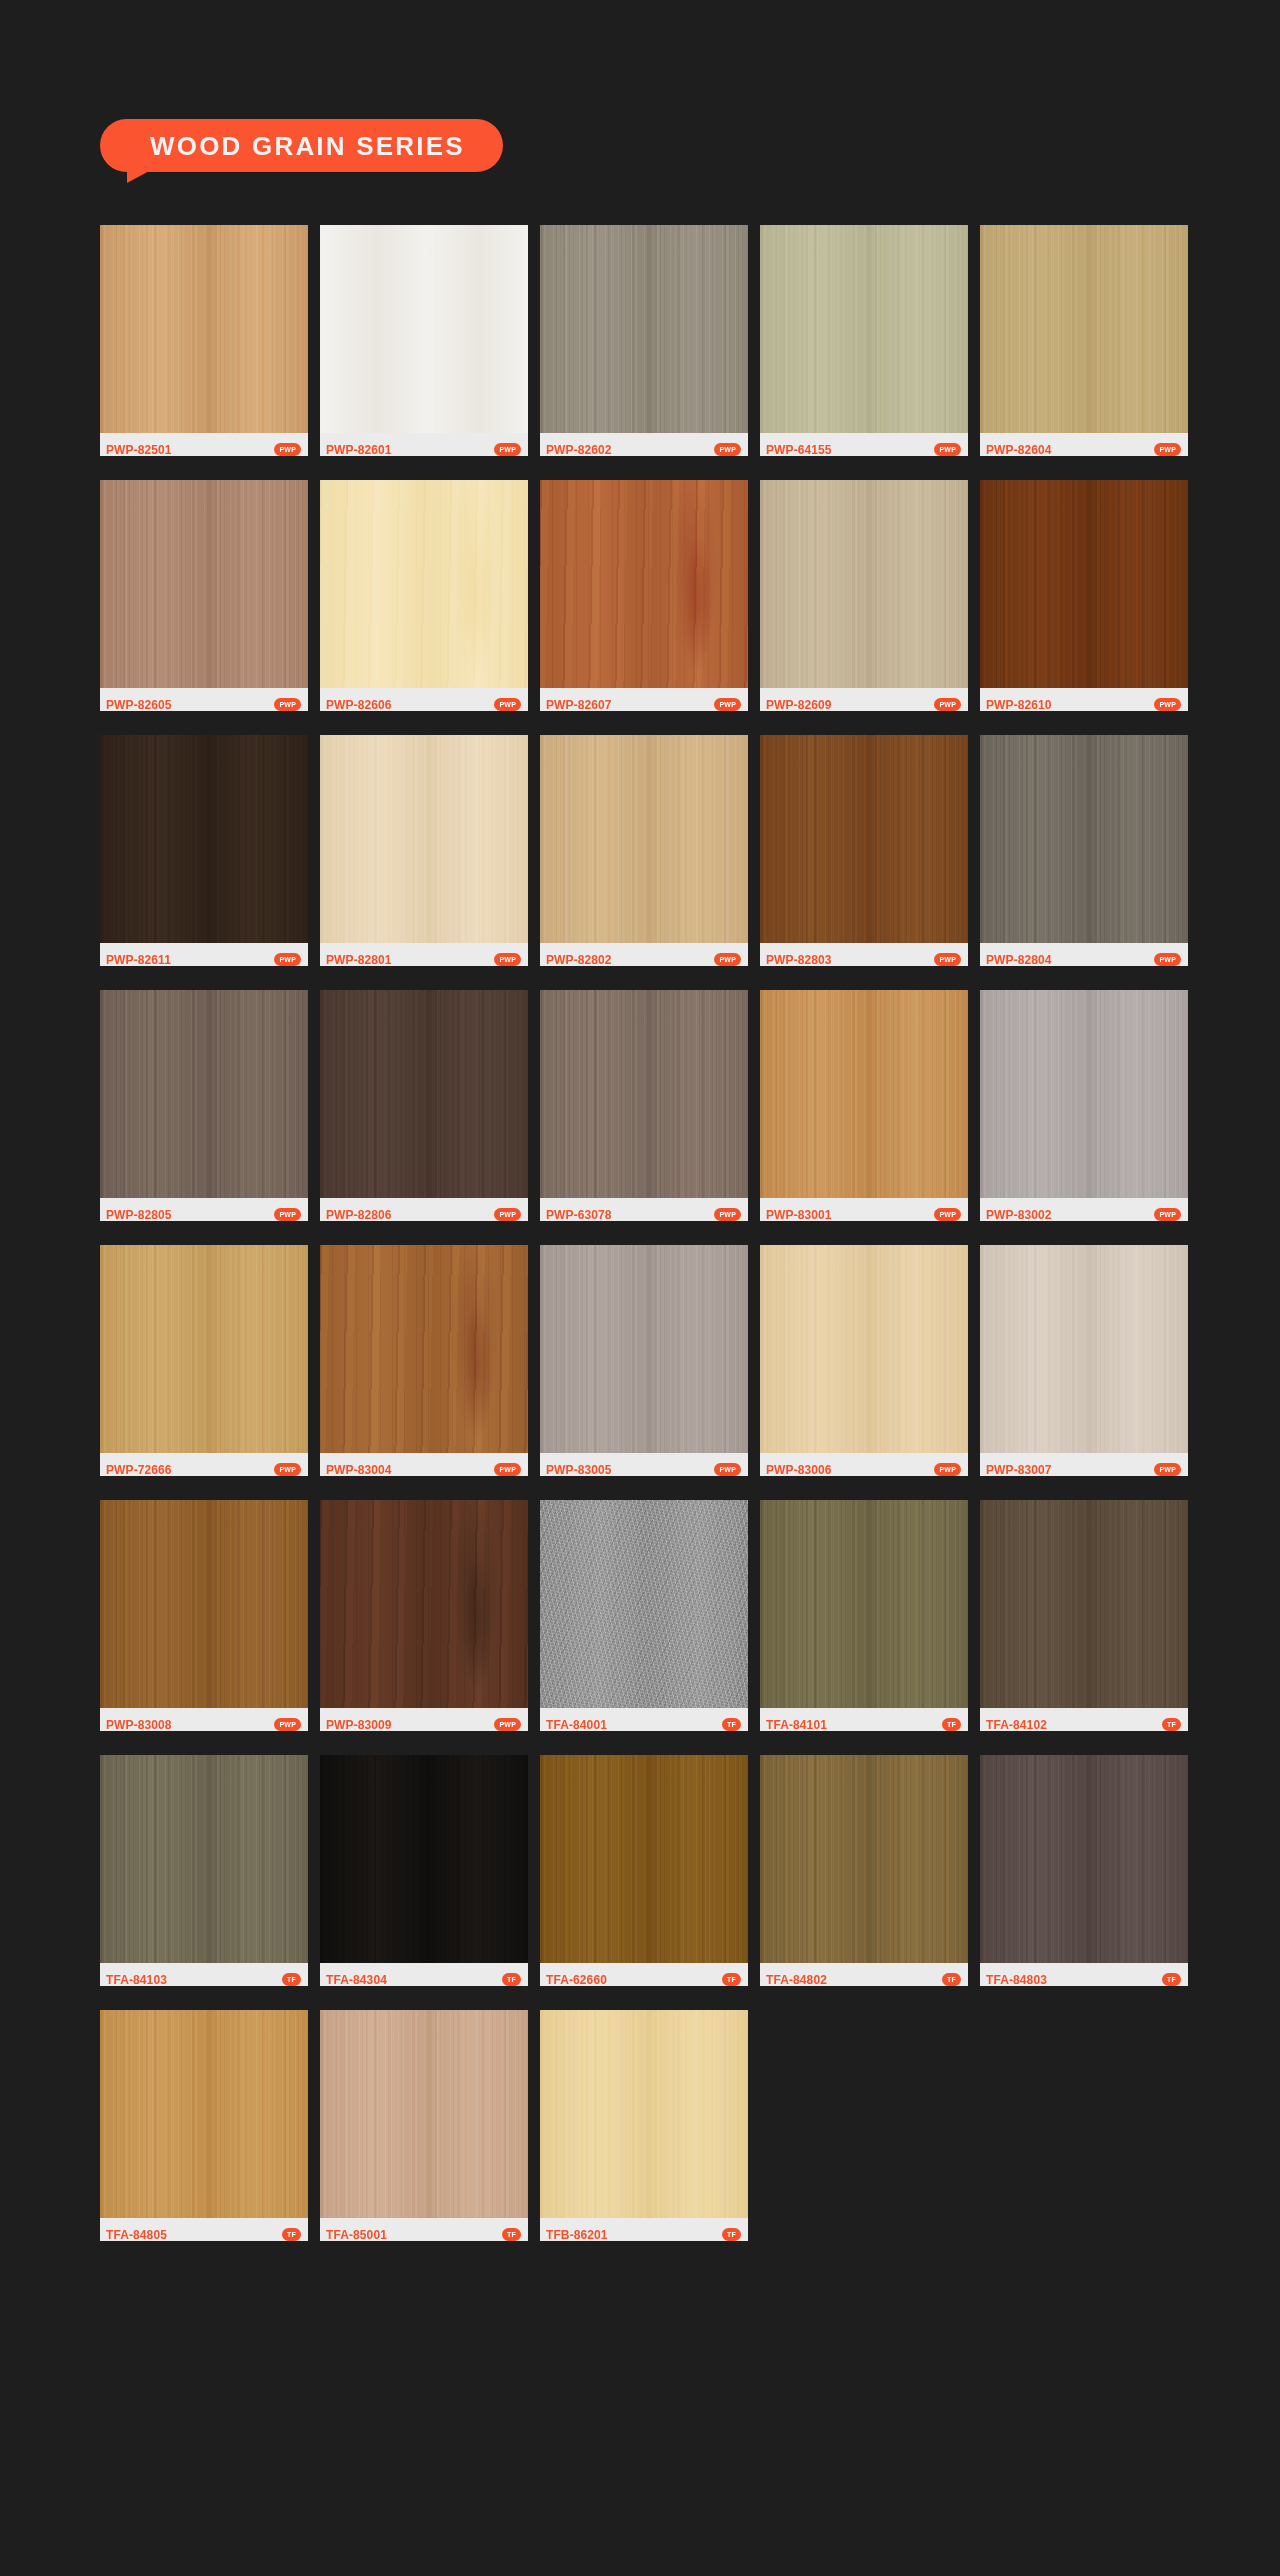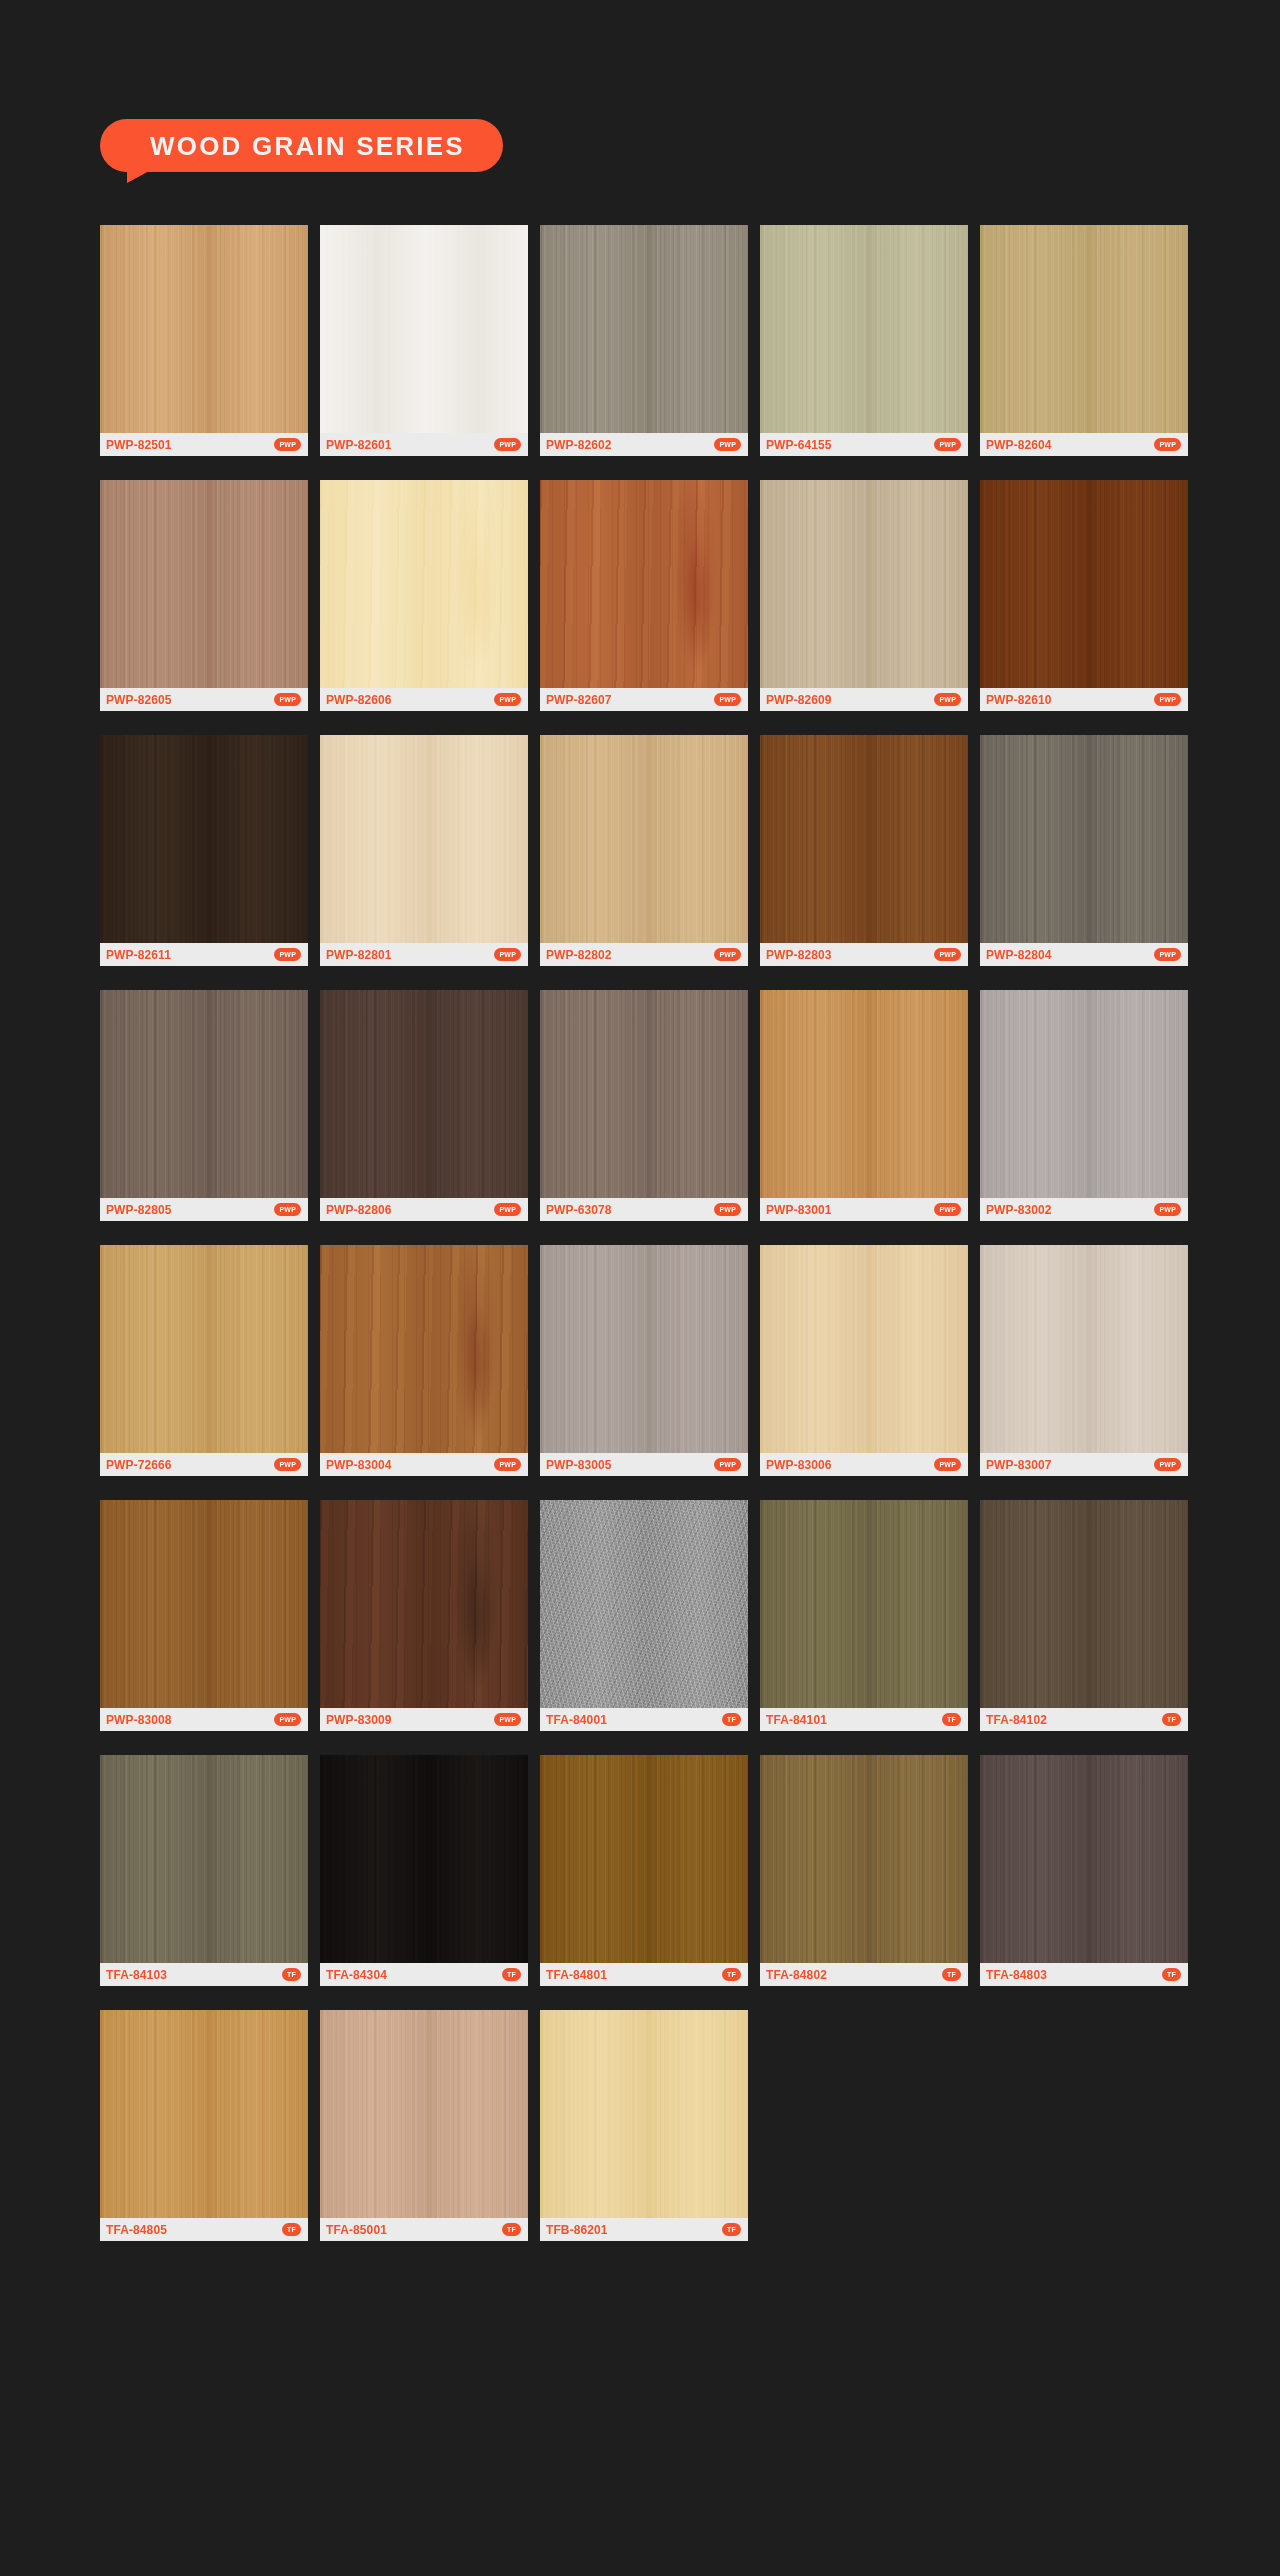--- a/index.html
+++ b/index.html
@@ -105,21 +105,21 @@
         rgba(0,0,0,0.22), rgba(0,0,0,0) 72%),
       repeating-linear-gradient(90deg,
         rgba(0,0,0,0.07) 0px, rgba(0,0,0,0.07) 1px,
         rgba(0,0,0,0) 1px, rgba(0,0,0,0) 12px);
     opacity:1;
   }
 
   .swatch-label {
     height:23px;
     background:#ebebeb;
-    display:flex; align-items:center;
+    display:flex; align-items:flex-end;
     justify-content:space-between;
     padding:0 7px 0 6px;
   }
   .swatch-code {
     color:#f2512a;
     font-size:12px;
     font-weight:bold;
     letter-spacing:0.1px;
     line-height:1;
     white-space:nowrap;
@@ -370,21 +370,21 @@
       <div class="swatch">
         <div class="swatch-texture" style="background: linear-gradient(90deg, rgb(16, 14, 12) 0%, rgb(26, 23, 21) 28%, rgb(16, 14, 12) 52%, rgb(26, 23, 21) 76%, rgb(16, 14, 12) 100%);"></div>
         <div class="swatch-label">
           <span class="swatch-code">TFA-84304</span>
           <span class="swatch-badge">TF</span>
         </div>
       </div>
       <div class="swatch">
         <div class="swatch-texture" style="background: linear-gradient(90deg, rgb(124, 84, 25) 0%, rgb(139, 97, 34) 28%, rgb(124, 84, 25) 52%, rgb(139, 97, 34) 76%, rgb(124, 84, 25) 100%);"></div>
         <div class="swatch-label">
-          <span class="swatch-code">TFA-84801</span>
+          <span class="swatch-code">TFA-62660</span>
           <span class="swatch-badge">TF</span>
         </div>
       </div>
       <div class="swatch">
         <div class="swatch-texture" style="background: linear-gradient(90deg, rgb(122, 98, 56) 0%, rgb(137, 112, 66) 28%, rgb(122, 98, 56) 52%, rgb(137, 112, 66) 76%, rgb(122, 98, 56) 100%);"></div>
         <div class="swatch-label">
           <span class="swatch-code">TFA-84802</span>
           <span class="swatch-badge">TF</span>
         </div>
       </div>

